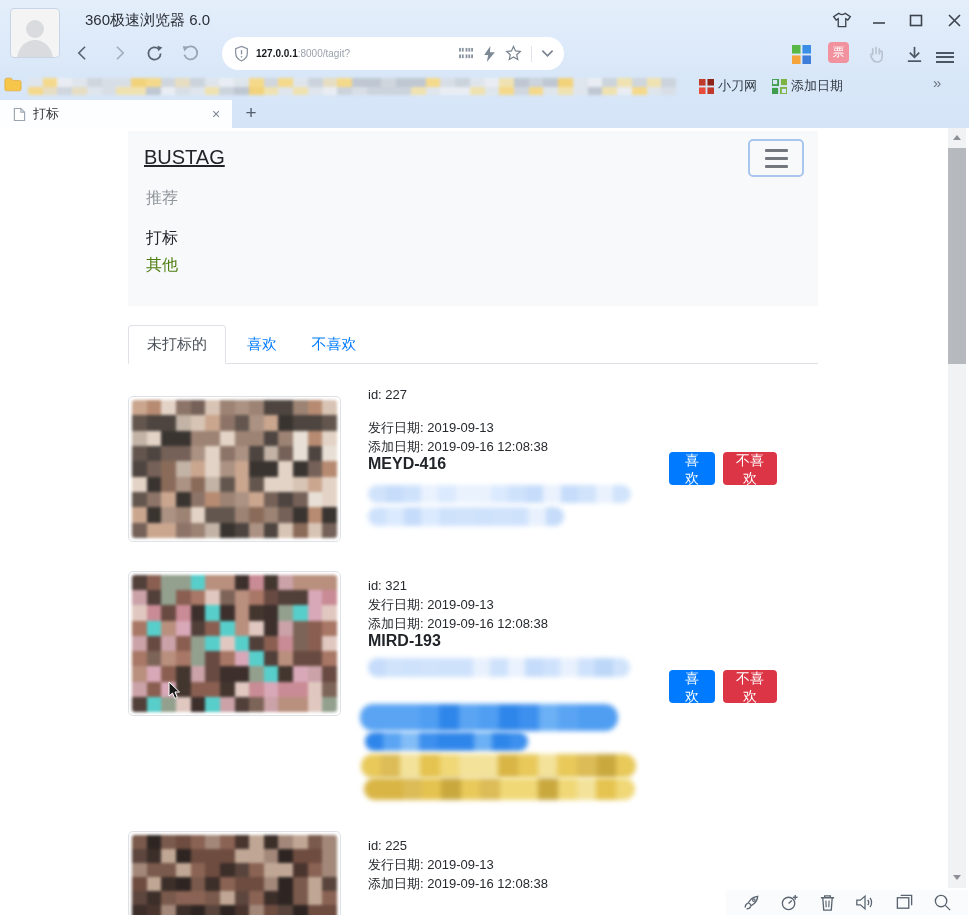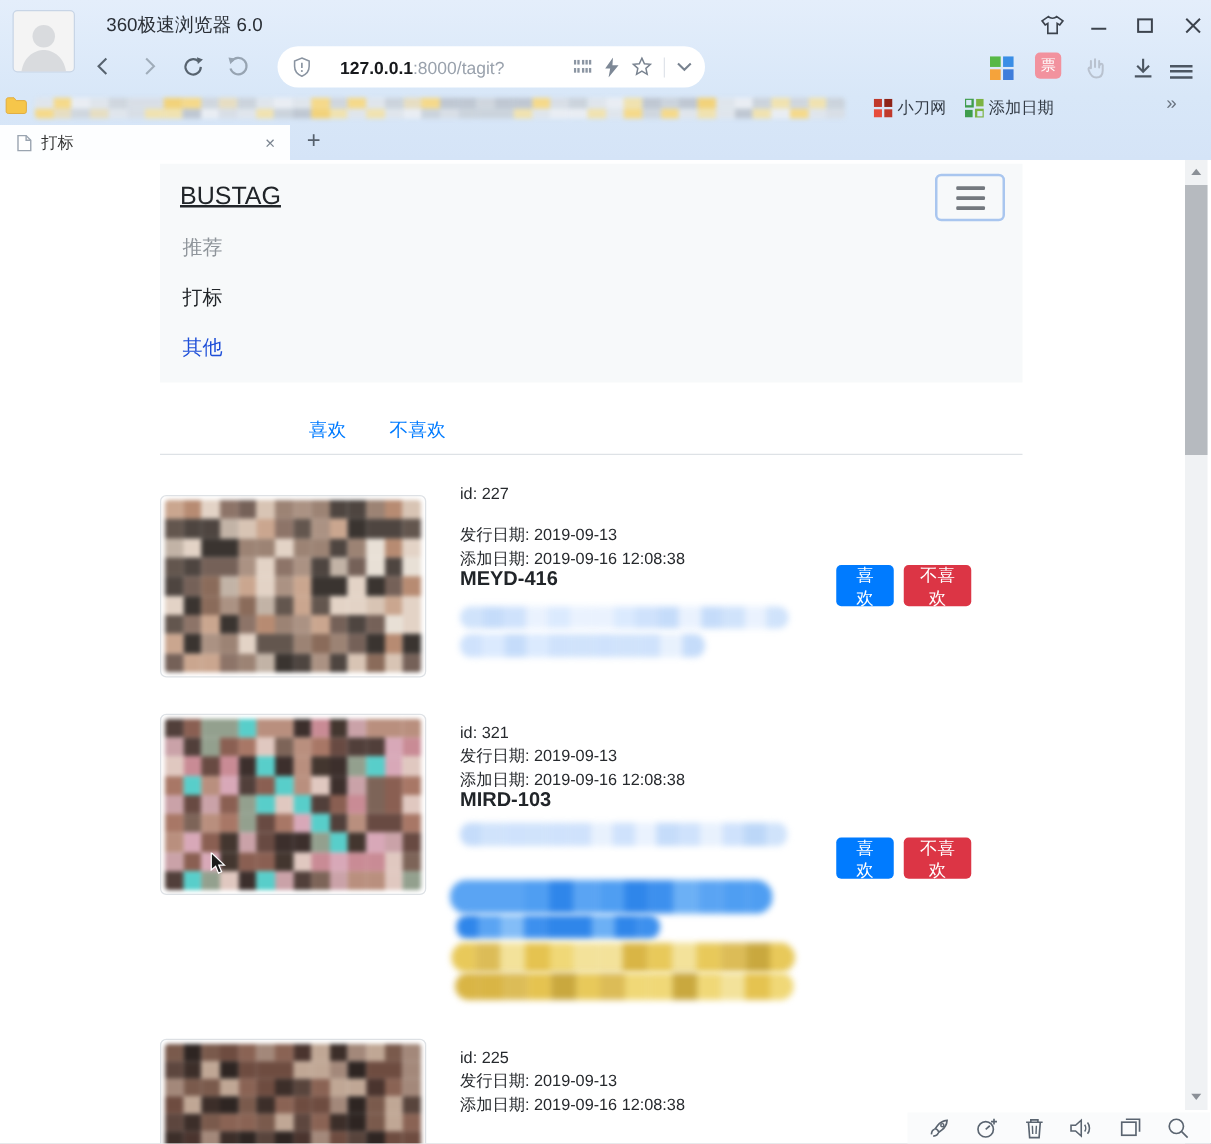--- a/index.html
+++ b/index.html
@@ -13,21 +13,21 @@
     background:linear-gradient(#e4eefb,#d8e7f8 60%,#d5e4f7); }
   #avatar { left:10px; top:8px; width:50px; height:50px; background:#f4f4f4;
     border:1px solid #c8d5e6; border-radius:4px; overflow:hidden; }
   #avatar svg { display:block; margin:5px auto 0; }
   #win-title { left:85px; top:11px; font-size:15px; color:#2a2f36; }
   .winctl { top:8px; width:26px; height:24px; display:flex; align-items:center; justify-content:center;
     color:#3c434d; cursor:default; }
   .navbtn { top:40px; width:26px; height:26px; display:flex; align-items:center; justify-content:center; }
   #addressbar { left:222px; top:37px; width:342px; height:33px; background:#fff; border-radius:17px;
     display:flex; align-items:center; padding:0 10px 0 12px; }
-  #url-text { font-size:14px; margin-left:23px; color:#9aa2ad; white-space:nowrap; }
+  #url-text { font-size:10px; margin-left:7px; color:#9aa2ad; white-space:nowrap; }
   #url-text b { color:#17191c; font-weight:bold; }
   .abar-ico { margin-left:9px; display:flex; align-items:center; }
   .abar-sep { width:1px; height:16px; background:#e0e4ea; margin-left:9px; }
   #searchbox { left:570px; top:37px; width:207px; height:33px; background:#fff; border-radius:17px;
     display:flex; align-items:center; padding:0 10px; }
   #search-engine { font-size:14px; color:#8f98a4; margin-left:8px; flex:1; }
   .tb-ico { top:42px; width:24px; height:24px; display:flex; align-items:center; justify-content:center; }
   #ticket-ico { background:#f2929e; border-radius:4px; color:#fff; font-size:12px; width:21px; height:21px; }
   #menu-ico div { width:18px; height:2px; background:#4c5662; margin:2.5px 0; }
 
@@ -49,21 +49,21 @@
   #page { left:0; top:128px; width:948px; height:787px; background:#fff; overflow:hidden; }
   #navbar { position:absolute; left:128px; top:3px; width:690px; height:175px; background:#f7f9fa; }
   #brand { position:absolute; left:16px; top:15px; font-size:20px; color:#212529;text-decoration:underline; }
   #toggler { position:absolute; right:14px; top:8px; width:56px; height:38px; background:#f7f9fa;
     border:2px solid #a9c6ef; border-radius:5px; display:flex; flex-direction:column;
     align-items:center; justify-content:center; gap:5px; }
   #toggler div { width:23px; height:3px; background:#73787e; border-radius:1px; }
   .navlink { position:absolute; left:18px; font-size:16px; }
   #nav-recommend { top:57px; color:#8f959b; }
   #nav-tagging  { top:97px; color:#212529; }
-  #nav-other    { top:137px; color:#1d4ed8; }
+  #nav-other    { top:124px; color:#4d7c0f; }
 
   #tabs-line { position:absolute; left:128px; top:235px; width:690px; height:1px; background:#dee2e6; }
   .ptab { position:absolute; top:197px; height:39px; display:flex; align-items:center; justify-content:center;
     font-size:15px; }
   #ptab-untagged { left:128px; width:98px; background:#fff; border:1px solid #dee2e6; border-bottom:1px solid #fff;
     border-radius:4px 4px 0 0; color:#495057; }
   #ptab-like { left:232px; width:60px; color:#007bff; }
   #ptab-dislike { left:296px; width:76px; color:#007bff; }
 
   .thumb { position:absolute; left:128px; width:213px; background:#fff; border:1px solid #dee2e6;
@@ -361,20 +361,21 @@
         <div></div>
           <div></div>
           <div></div>
       </div>
       <div id="nav-recommend" class="navlink">推荐</div>
       <div id="nav-tagging" class="navlink">打标</div>
       <div id="nav-other" class="navlink">其他</div>
     </div>
 
     <div id="tabs-line"></div>
+    <div id="ptab-untagged" class="ptab">未打标的</div>
     <div id="ptab-like" class="ptab">喜欢</div>
     <div id="ptab-dislike" class="ptab">不喜欢</div>
 
     <div class="thumb" style="top:268px; height:146px">
       <div class="mosaic" style="grid-template-columns: repeat(14, 1fr); grid-template-rows: repeat(9, 1fr);">
           <i style="background:#caa68f"></i>
           <i style="background:#b78b72"></i>
           <i style="background:#e3d3c6"></i>
           <i style="background:#8d7468"></i>
           <i style="background:#756158"></i>
@@ -664,21 +665,21 @@
           <i style="background:#caa2a8"></i>
           <i style="background:#b98f7e"></i>
           <i style="background:#b98f7e"></i>
           <i style="background:#e0c8c0"></i>
           <i style="background:#93a08e"></i>
         </div>
     </div>
     <div class="meta" style="top:448px">id: 321</div>
     <div class="meta" style="top:467px">发行日期: 2019-09-13</div>
     <div class="meta" style="top:486px">添加日期: 2019-09-16 12:08:38</div>
-    <div class="code" style="top:504px">MIRD-103</div>
+    <div class="code" style="top:504px">MIRD-193</div>
     <div class="tagblur mosaic" style="left: 368px; top: 530px; width: 262px; height: 19px; grid-template-columns: repeat(15, 1fr); grid-template-rows: repeat(1, 1fr);">
         <i style="background:#c5dcfa"></i>
         <i style="background:#d0e3fb"></i>
         <i style="background:#cfe2fc"></i>
         <i style="background:#d0e3fb"></i>
         <i style="background:#cfe2fc"></i>
         <i style="background:#cfe2fc"></i>
         <i style="background:#e8f1fd"></i>
         <i style="background:#cfe2fc"></i>
         <i style="background:#eaf2fe"></i>

